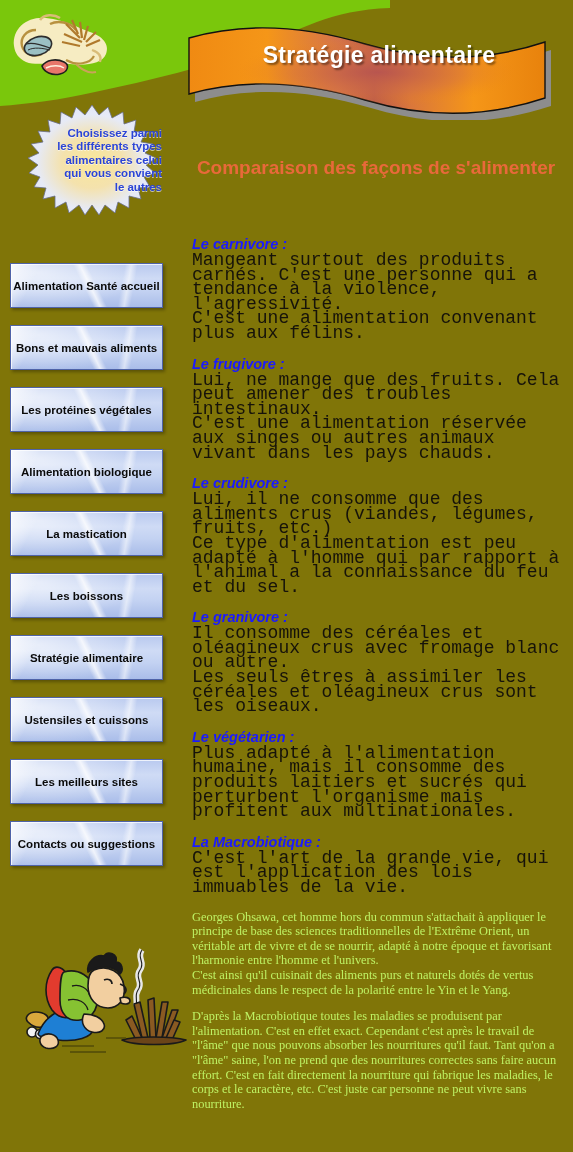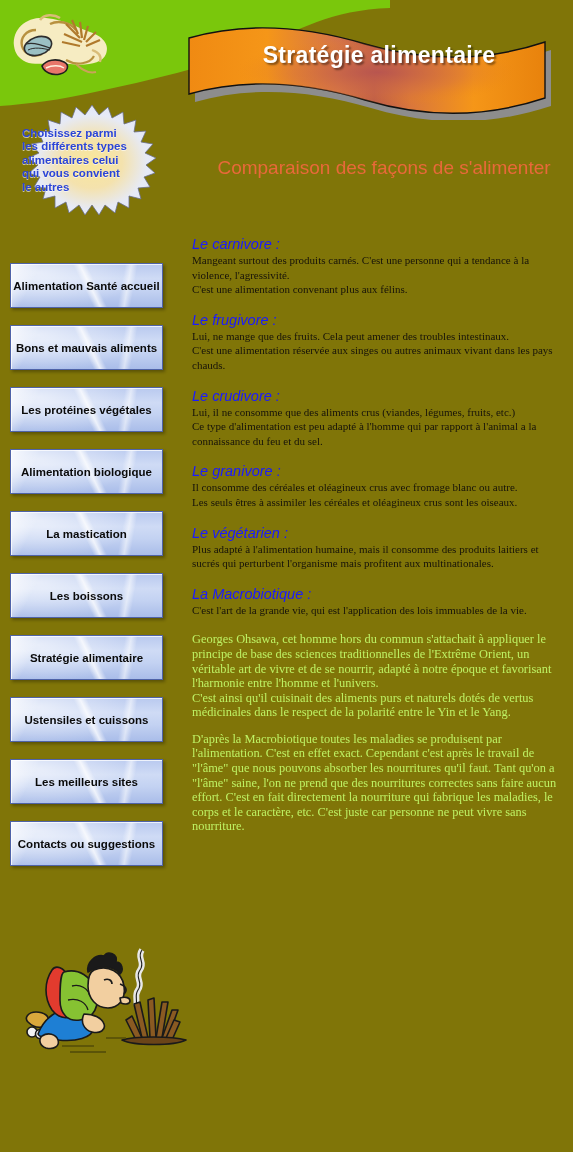--- a/index.html
+++ b/index.html
@@ -36,33 +36,33 @@
     text-shadow:2px 2px 2px rgba(0,0,0,.45);
     z-index:4;
   }
 
   
   .starburst{
     position:absolute;left:12px;top:103px;width:160px;height:118px;
   }
   .star-text{
     position:absolute;left:22px;top:127px;width:140px;
-    text-align:left;
+    text-align:right;
     color:#2b44d6;
     font-size:11.5px;font-weight:bold;line-height:13.4px;
     z-index:4;
     text-shadow:0 1px 0 rgba(255,255,255,.6);
   }
 
   
   .subtitle{
-    position:absolute;left:204px;top:155px;width:360px;
+    position:absolute;left:196px;top:155px;width:360px;
     text-align:center;
     color:#e8693a;
-    font-size:19px;font-weight:normal;line-height:26px;
+    font-size:19px;font-weight:bold;line-height:26px;
   }
 
   
   .sidebar{
     position:absolute;left:10px;top:263px;width:155px;
   }
   .nav-btn{
     position:relative;
     width:153px;height:45px;
     margin-bottom:17px;
@@ -85,28 +85,28 @@
     padding:0 2px;
   }
 
   
   .content{
     position:absolute;left:192px;top:236px;width:370px;
   }
   .sec{margin-bottom:15px;}
   .sec-h{
     color:#1a1aff;
-    font-size:14.5px;font-weight:normal;font-style:italic;
+    font-size:14.5px;font-weight:bold;font-style:italic;
     margin:0 0 1px 0;
     font-family:"Liberation Sans", sans-serif;
   }
   .sec-p{
     color:#16130a;
-    font-family:Liberation Serif, serif;
-    font-size:11px;line-height:14.6px;
+    font-family:Liberation Mono, monospace;
+    font-size:18px;line-height:14.6px;
     margin:0;
   }
   .sec-p + .sec-p{margin-top:0;}
   .para{
     color:#bef264;
     font-family:"Liberation Serif", serif;
     font-size:12.4px;line-height:14.6px;
     margin:0 0 12px 0;
   }
 

